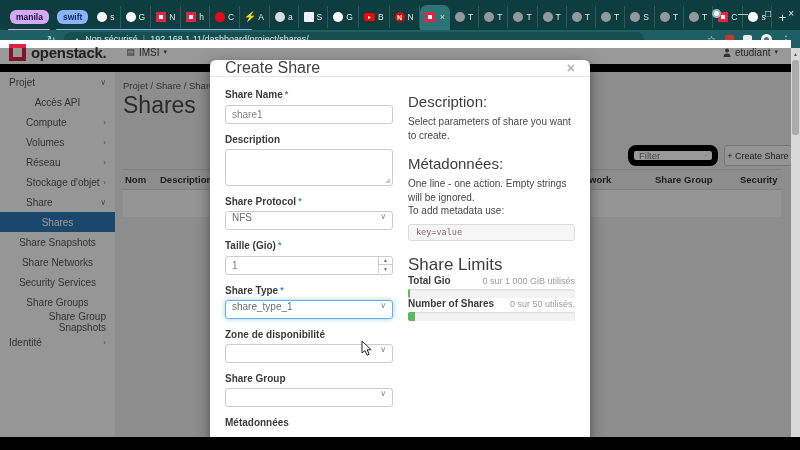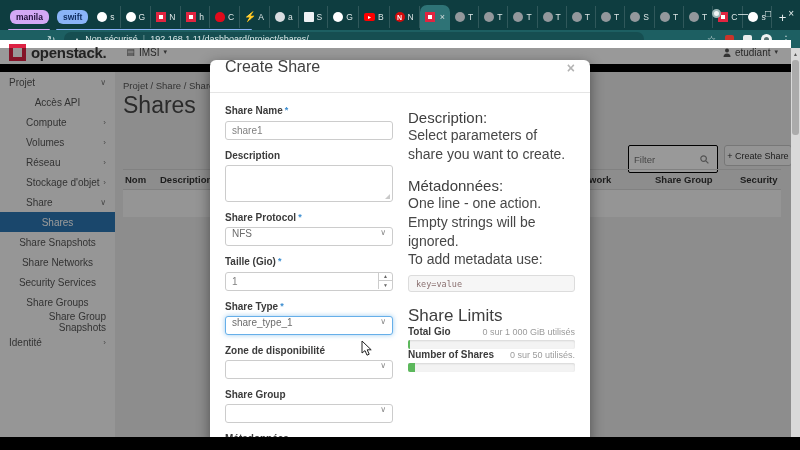--- a/index.html
+++ b/index.html
@@ -60,38 +60,38 @@
   .srow{height:20px;display:flex;align-items:center;font-size:10px;color:#555;padding:0 9px}
   .srow .chev{font-size:8px;color:#777}
   .srow.root{justify-content:space-between}
   .srow.mid{justify-content:space-between;padding-left:26px}
   .srow.leaf{justify-content:center;text-align:right}
   .srow.active{background:#2c77b4;color:#fff}
 
   .main{position:absolute;left:115px;top:72px;width:676px;height:365px;background:#ececec;z-index:1}
   .crumb{position:absolute;left:8px;top:8px;font-size:9.5px;color:#555}
   .ptitle{position:absolute;left:8px;top:20px;font-size:23px;font-weight:400;color:#474747}
-  .filter{position:absolute;left:513px;top:73px;width:90px;height:28px;border:1px solid #000000;border-radius:2px;background:#fff;display:flex;align-items:center;padding:0 5px;gap:4px}
+  .filter{position:absolute;left:513px;top:73px;width:90px;height:21px;border:6px solid #000000;border-radius:8px;background:#fff;display:flex;align-items:center;padding:0 5px;gap:4px}
   .filter input{border:none;outline:none;width:62px;font-size:9.5px;color:#666;font-family:"Liberation Sans",sans-serif;background:transparent}
   .createbtn{position:absolute;left:609px;top:73px;width:68px;height:21px;background:#f7f7f7;border:1px solid #c6c6c6;border-radius:3px;font-size:9px;color:#333;display:flex;align-items:center;justify-content:center}
   .tline1{position:absolute;left:8px;right:10px;top:97px;border-top:1px solid #d8d8d8}
   .thead{position:absolute;top:102px;font-size:9.5px;font-weight:bold;color:#333}
   .th1{left:10px}.th2{left:45px}.th3{left:474px}.th4{left:540px}.th5{left:625px}
   .tline2{position:absolute;left:8px;right:10px;top:117px;border-top:1px solid #d8d8d8}
   .trowempty{position:absolute;left:8px;right:10px;top:118px;height:27px;background:#f8f8f8}
 
   .overlay{position:absolute;left:0;top:48px;width:791px;height:389px;background:rgba(0,0,0,.40);z-index:20}
 
   .scrollbar{position:absolute;left:791px;top:48px;width:9px;height:389px;background:#d9d9d9;z-index:30}
   .sbup{height:11px;display:flex;align-items:center;justify-content:center;font-size:5px;color:#555}
   .sbthumb{position:absolute;left:1px;top:12px;width:7px;height:75px;background:#ababab;border-radius:3px}
 
   
   .modal{position:absolute;left:210px;top:60px;width:380px;height:386px;background:#fff;border-radius:6px;box-shadow:0 4px 14px rgba(0,0,0,.45);z-index:40;overflow:hidden}
-  .mhdr{height:16px;border-bottom:1px solid #e5e5e5;display:flex;align-items:flex-end;padding:16px 15px}
+  .mhdr{height:16px;border-bottom:1px solid #e5e5e5;display:flex;align-items:center;padding:8px 15px}
   .mtitle{font-size:16px;color:#414141}
   .mclose{margin-left:auto;color:#b4b4b4;font-size:14px;font-weight:bold}
   .mbody{display:flex;padding:12px 15px 0 15px;gap:15px}
   .mleft{width:168px}
   .mright{flex:1;min-width:0}
   .flabel{font-size:10px;font-weight:bold;color:#3b3b3b;margin:10px 0 4px}
   .flabel:first-child{margin-top:0}
   .req{color:#3d8ed0;margin-left:2px;font-size:9px;vertical-align:top}
   .tinput{width:100%;height:19px;border:1px solid #ccc;border-radius:3px;font-size:10px;color:#808080;padding:0 6px;background:#fff;font-family:"Liberation Sans",sans-serif;outline:none}
   .tarea{position:relative;width:100%;border:1px solid #ccc;border-radius:3px;background:#fff}
@@ -99,21 +99,21 @@
   .tarea::after{content:"";position:absolute;right:2px;bottom:2px;width:0;height:0;border-left:5px solid transparent;border-bottom:5px solid #c9c9c9}
   .fselect{position:relative;width:100%;height:19px;border:1px solid #ccc;border-radius:3px;background:#fff;display:flex;align-items:flex-start;padding:0 6px;font-size:10px;color:#6c6c6c}
   .fselect .chevd{position:absolute;right:6px;font-size:8px;color:#888}
   .fselect.focused{border-color:#66afe9;box-shadow:0 0 5px rgba(102,175,233,.65)}
   .numwrap{position:relative;width:100%}
   .spin{position:absolute;right:1px;top:1px;width:14px;height:17px;border-left:1px solid #ccc;display:flex;flex-direction:column}
   .spin span{flex:1;display:flex;align-items:center;justify-content:center;font-size:5px;color:#666}
   .spin span:first-child{border-bottom:1px solid #ccc}
 
   .hhead{font-size:15px;font-weight:400;color:#3e3e3e;margin-top:4px}
-  .htext{font-size:14px;color:#474747;line-height:1.35;}
+  .htext{font-size:10px;color:#474747;line-height:1.35;margin-top:5px}
   .mt12{margin-top:13px}
   .codebox{margin-top:6px;height:17px;background:#f6f6f6;border:1px solid #dcdcdc;border-radius:3px;display:flex;align-items:center;padding:0 7px;font-family:"DejaVu Sans Mono",monospace;font-size:8.5px;color:#8a7070}
   .limhead{font-size:17px;font-weight:400;color:#3e3e3e;margin-top:14px}
   .limrow{display:flex;justify-content:space-between;align-items:baseline;}
   .limlabel{font-size:10px;font-weight:bold;color:#3b3b3b}
   .limusage{font-size:9px;color:#9b9b9b}
   .progress{margin-top:3px;height:9px;background:#f3f3f3;border-radius:2px;box-shadow:inset 0 1px 2px rgba(0,0,0,.12)}
   .pfill{height:100%;background:#5cb85c;border-radius:2px 0 0 2px}
   .pf-total{width:2px}.pf-shares{width:7px}
 

